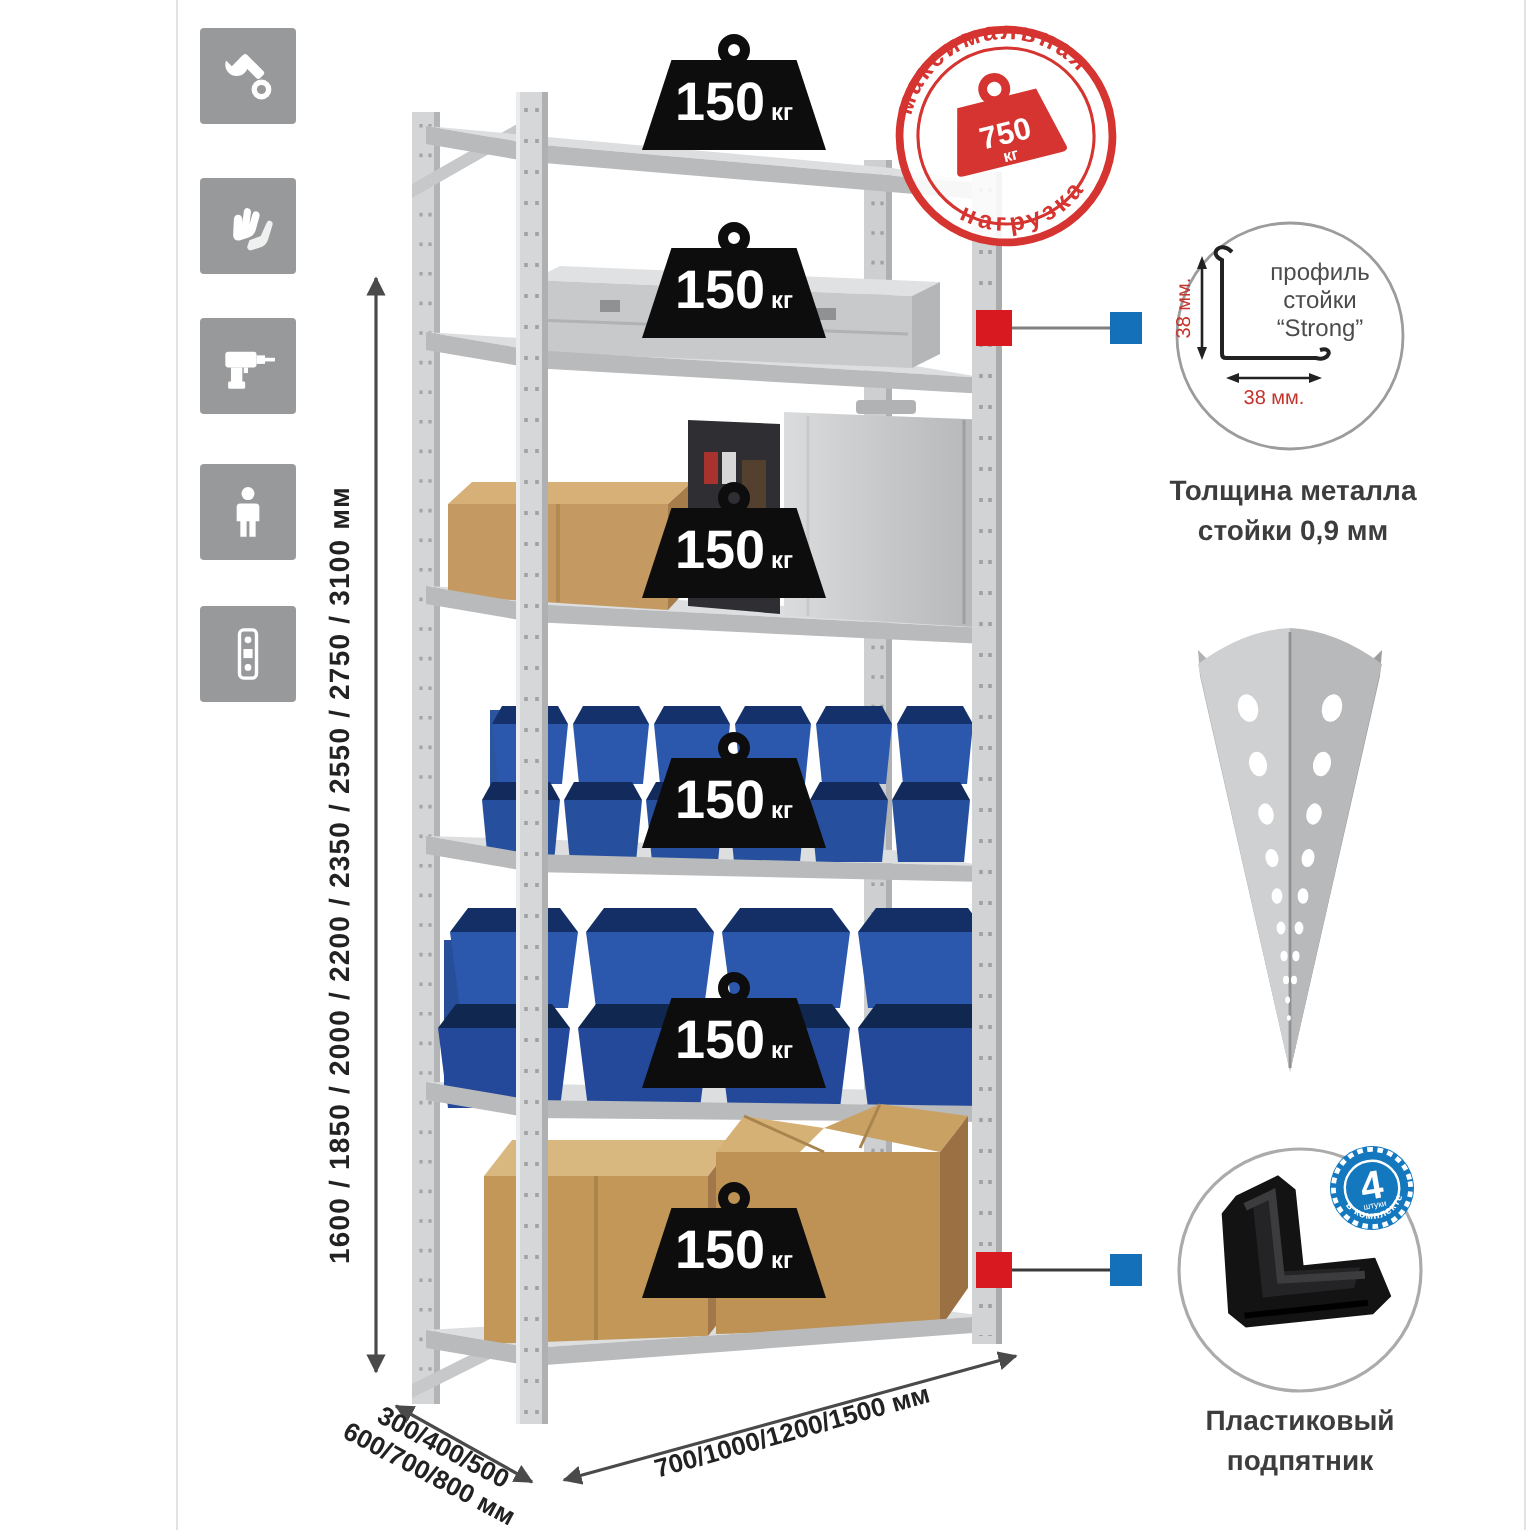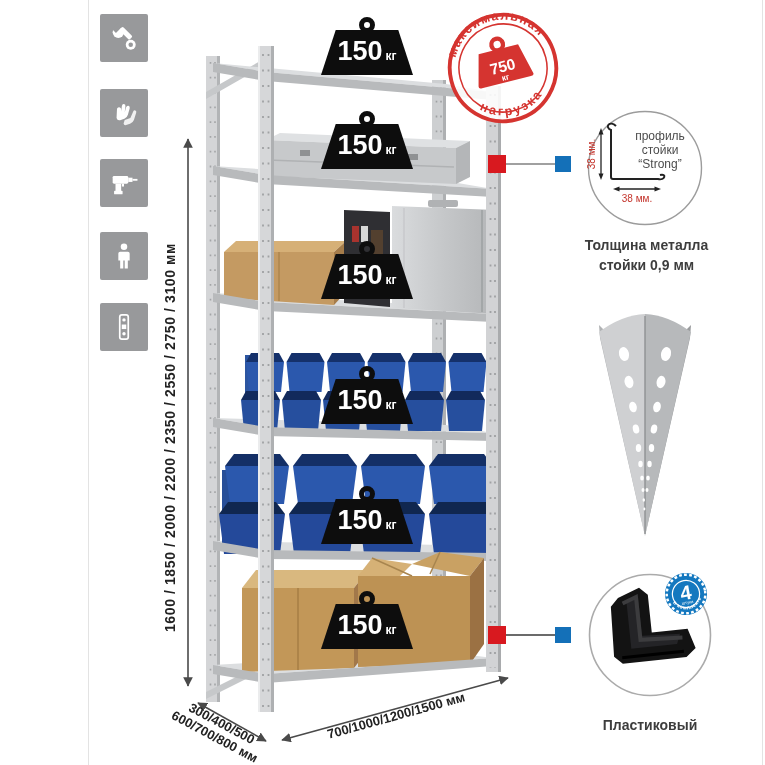--- a/index.html
+++ b/index.html
@@ -432,17 +432,18 @@
       <circle cx="23" cy="23" r="21" fill="#1478bf"></circle>
       <circle cx="23" cy="23" r="19.3" fill="none" stroke="#fff" stroke-width="2.4" stroke-dasharray="2.8 2.3"></circle>
       <circle cx="23" cy="23" r="13.6" fill="none" stroke="#fff" stroke-width="1.2"></circle>
       <text x="23" y="28.5" text-anchor="middle" font-size="20" font-weight="bold" fill="#fff">4</text>
       <text x="23" y="33" text-anchor="middle" font-size="4.2" fill="#fff">штуки</text>
       <text font-size="5.2" font-weight="bold" fill="#fff" letter-spacing="0.4">
         <textPath href="#fb-arc" startOffset="50%" text-anchor="middle">в комплекте</textPath>
       </text>
     </g>
   </svg>
-  <div class="caption" style="left:570px;top:701px;width:160px;margin-top:15px;">
+  <div class="caption" style="left:570px;top:701px;width:160px;">
     <div>Пластиковый</div>
+    <div>подпятник</div>
   </div>
 
 </div>
 
 </body></html>

